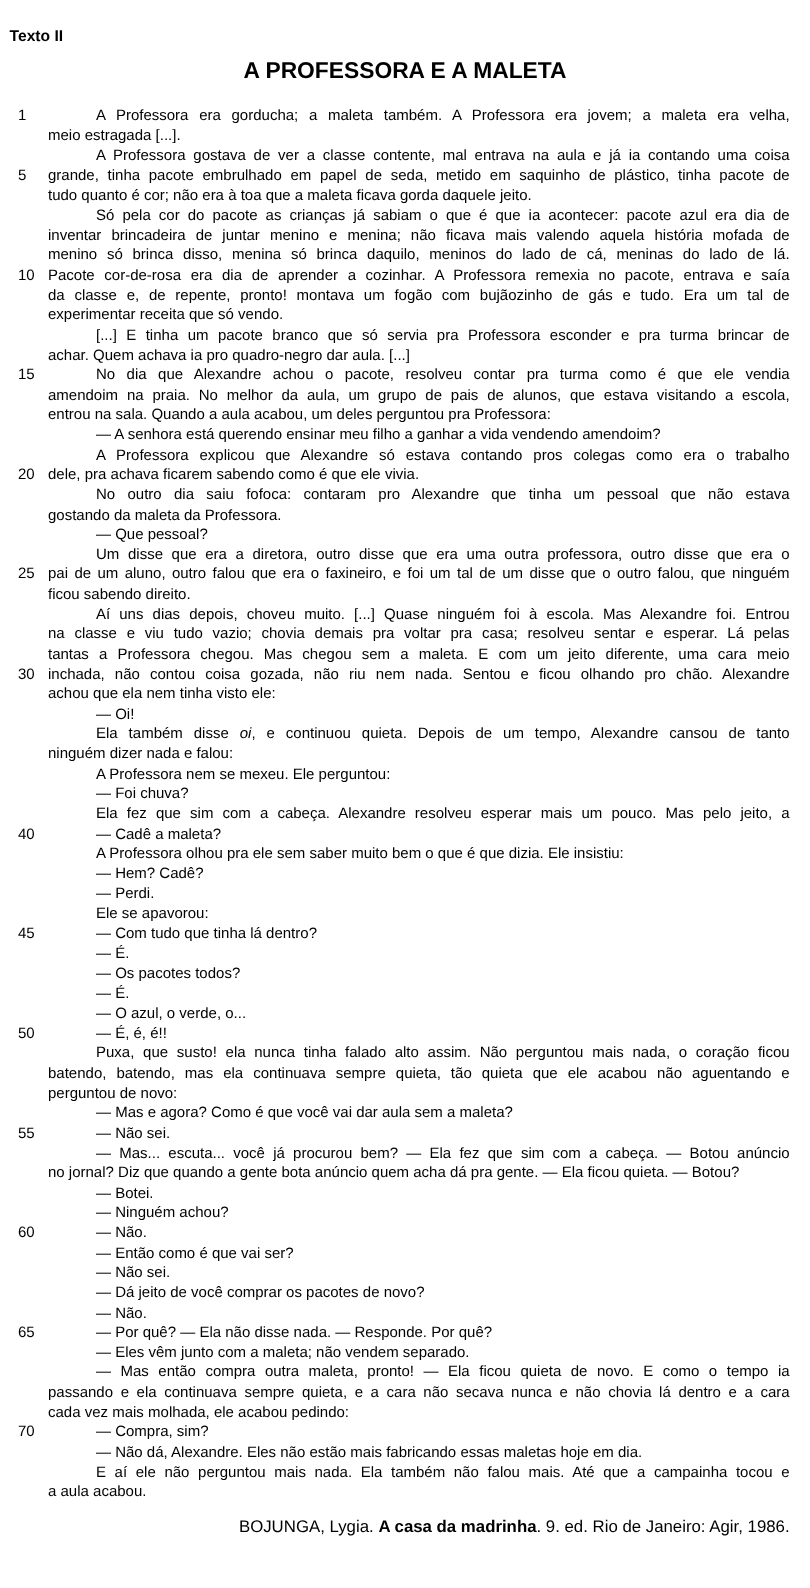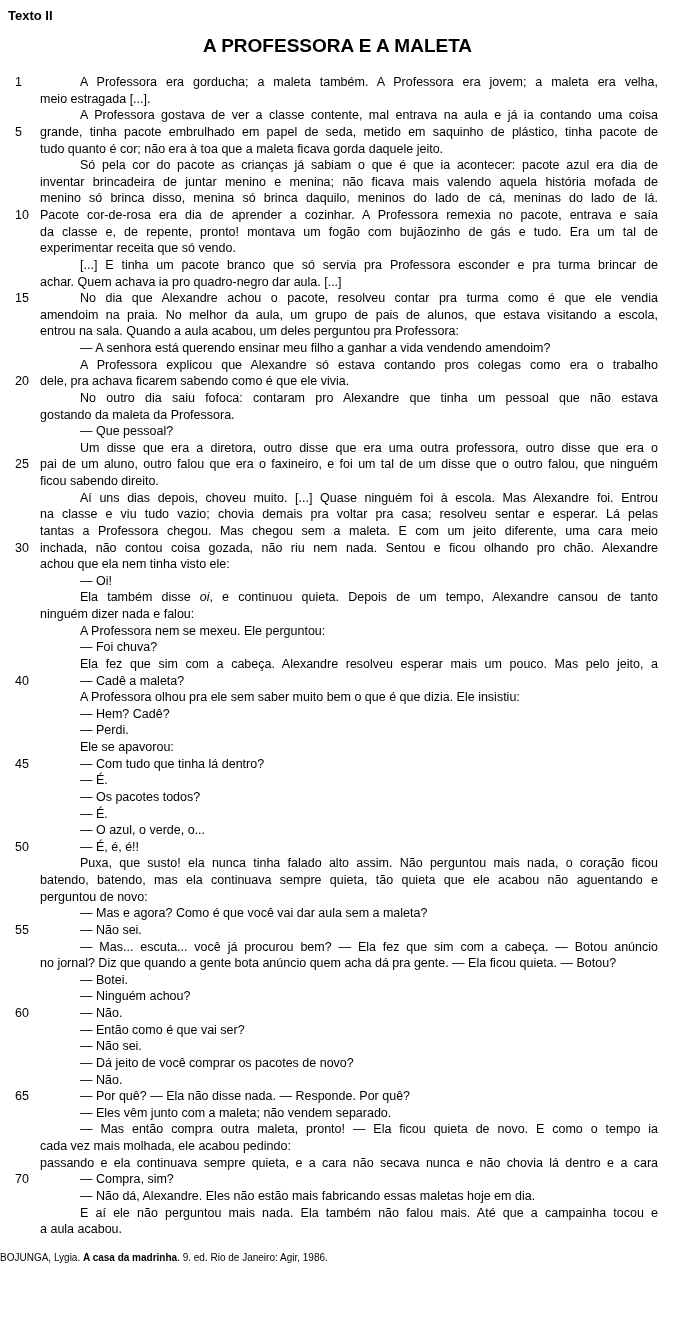--- a/index.html
+++ b/index.html
@@ -4,21 +4,21 @@
 <style>
   * { margin: 0; padding: 0; box-sizing: border-box; }
   html, body { background: #ffffff; }
   .page {
     position: relative;
     width: 675px;
     height: 1323px;
     background: #ffffff;
     color: #000000;
     font-family: "Liberation Sans", "DejaVu Sans", sans-serif;
-    padding-top: 8px;
+    padding-top: 22px;
     overflow: hidden;
   }
   .section-label {
     font-size: 13px;
     font-weight: bold;
     line-height: 16px;
     padding-left: 8px;
   }
   .title {
     margin-top: 13px;
@@ -44,23 +44,23 @@
     line-height: 16.63px;
     padding-right: 17px;
     white-space: nowrap;
     overflow: hidden;
   }
   .txt.ind { text-indent: 40px; }
   .txt.just { text-align: justify; text-align-last: justify; }
   .it { font-style: italic; }
   .citation {
     margin-top: 12px;
-    font-size: 10px;
+    font-size: 14px;
     line-height: 16px;
-    text-align: left;
+    text-align: right;
     padding-right: 17px;
   }
   .citation .b { font-weight: bold; }
 </style>
 </head>
 <body>
 
 <div class="page">
   <div class="section-label">Texto II</div>
 
@@ -386,26 +386,26 @@
         <div class="txt ind"><span>— Eles vêm junto com a maleta; não vendem separado.</span></div>
       </div>
 
       <div class="row">
         <div class="num"></div>
         <div class="txt ind just"><span>— Mas então compra outra maleta, pronto! — Ela ficou quieta de novo. E como o tempo ia</span></div>
       </div>
 
       <div class="row">
         <div class="num"></div>
+        <div class="txt just"><span>passando e ela continuava sempre quieta, e a cara não secava nunca e não chovia lá dentro e a cara</span></div>
+      </div>
+
+      <div class="row">
+        <div class="num"></div>
         <div class="txt"><span>cada vez mais molhada, ele acabou pedindo:</span></div>
-      </div>
-
-      <div class="row">
-        <div class="num"></div>
-        <div class="txt just"><span>passando e ela continuava sempre quieta, e a cara não secava nunca e não chovia lá dentro e a cara</span></div>
       </div>
 
       <div class="row">
         <div class="num">70</div>
         <div class="txt ind"><span>— Compra, sim?</span></div>
       </div>
 
       <div class="row">
         <div class="num"></div>
         <div class="txt ind"><span>— Não dá, Alexandre. Eles não estão mais fabricando essas maletas hoje em dia.</span></div>

